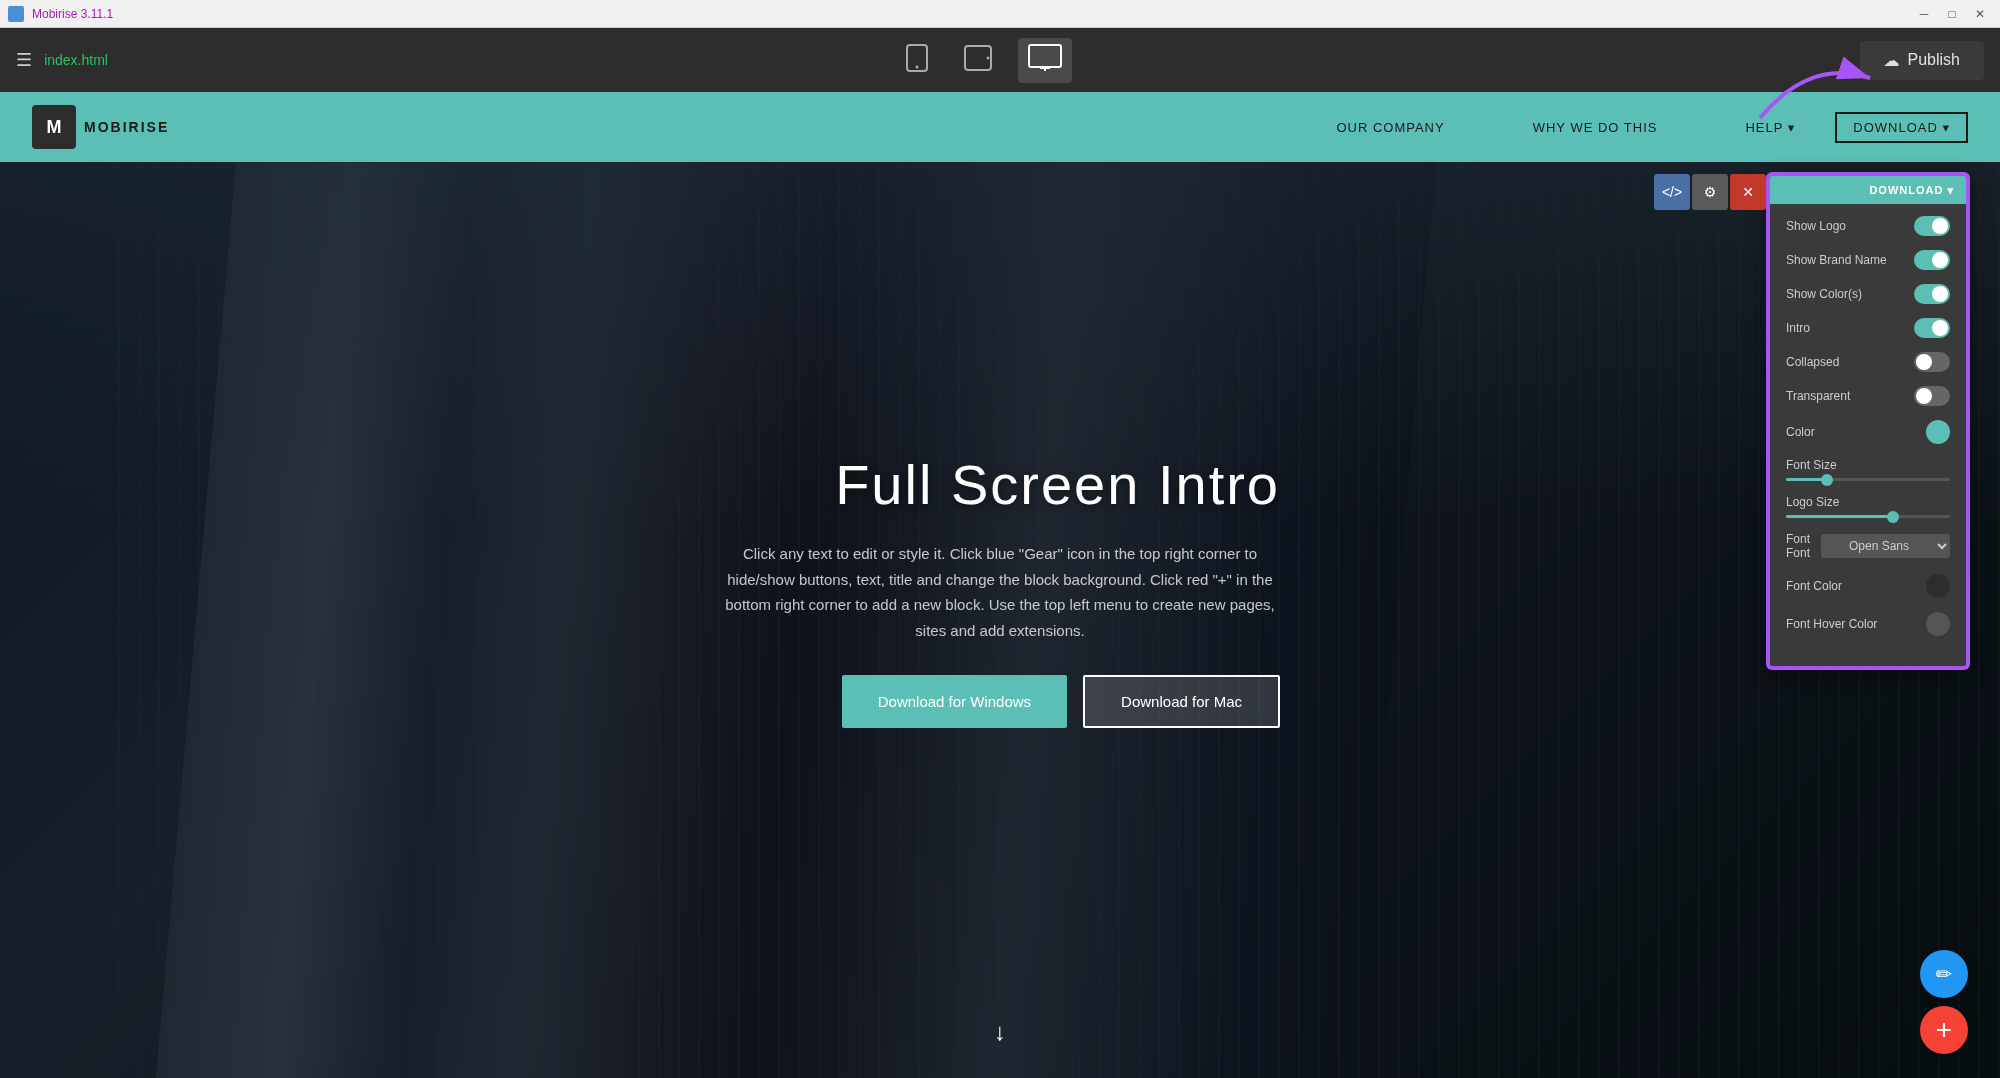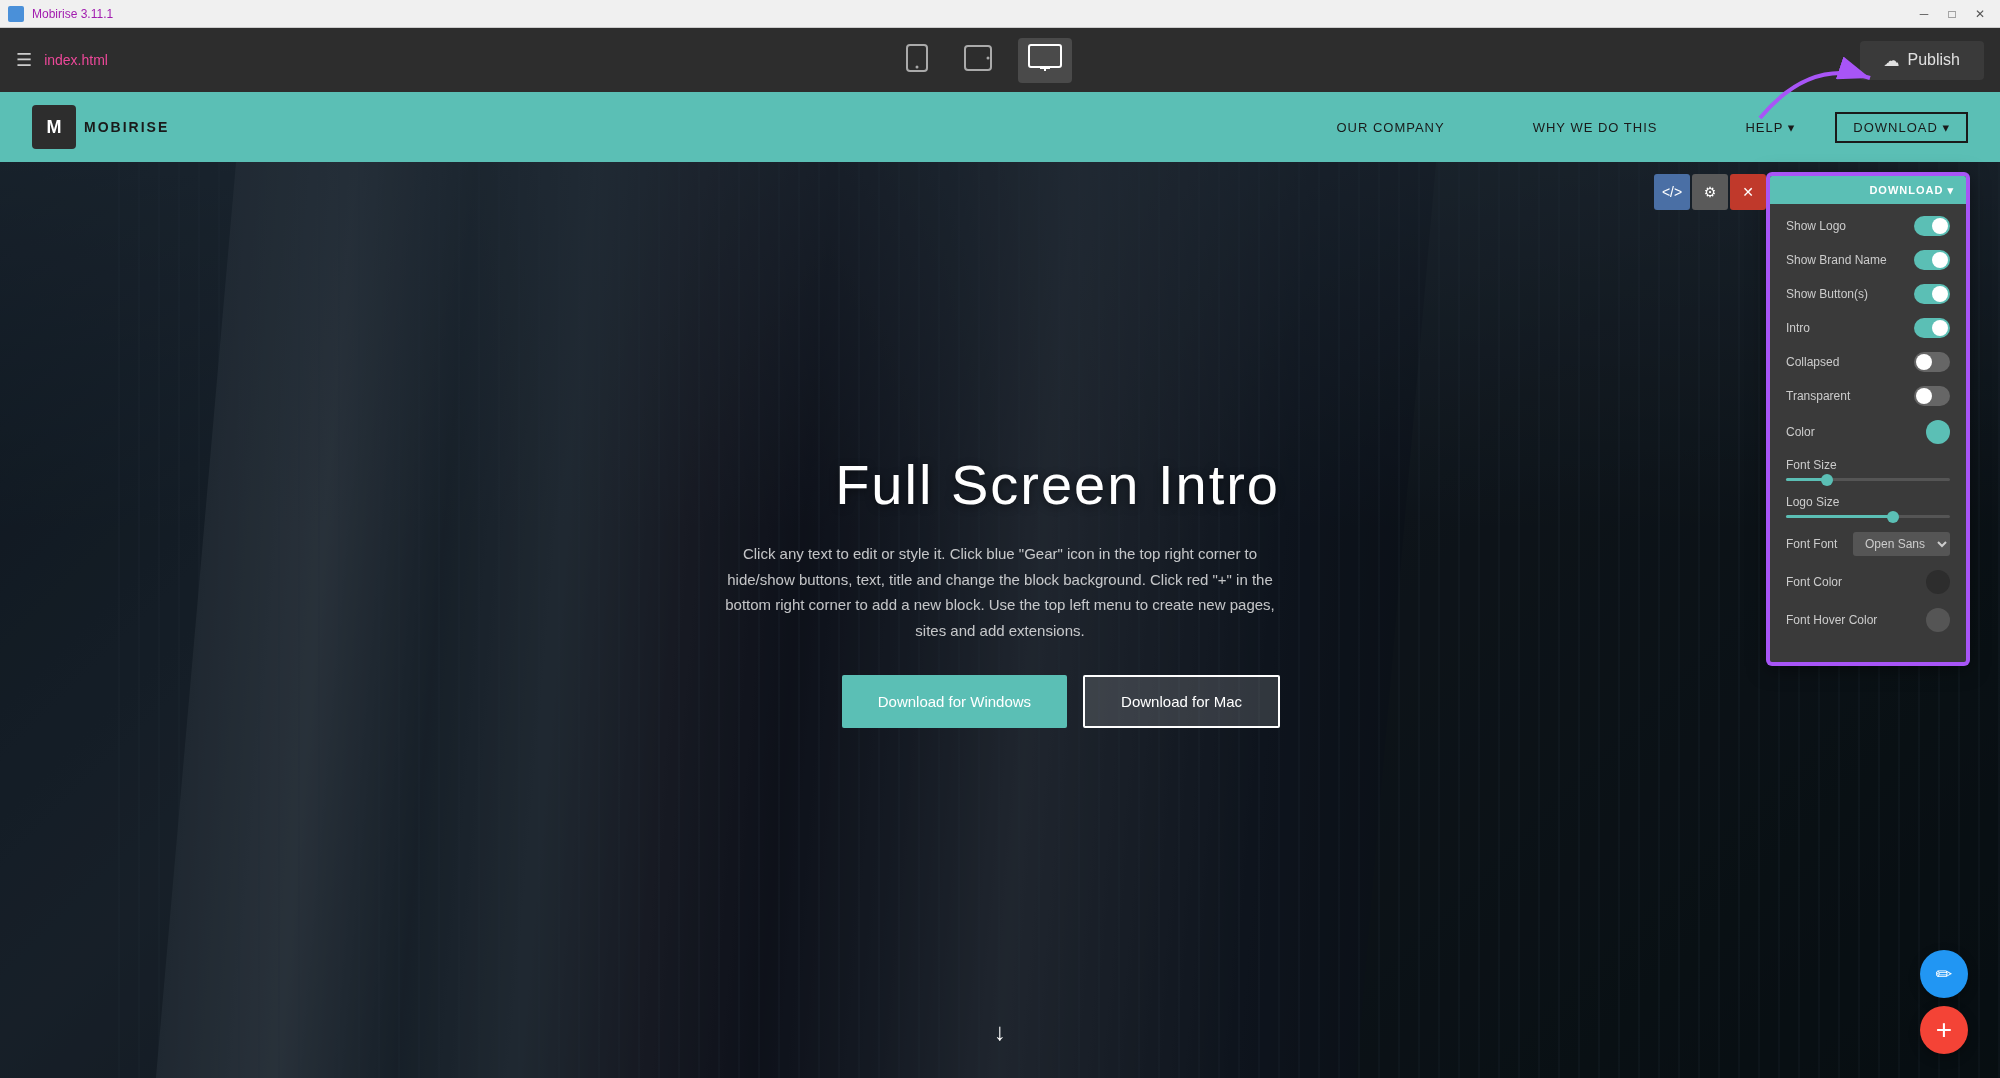--- a/index.html
+++ b/index.html
@@ -63,21 +63,21 @@
       display: flex;
       align-items: center;
       gap: 12px;
     }
     .hamburger-icon {
       color: #ccc;
       font-size: 18px;
       cursor: pointer;
     }
     .file-name {
-      color: #ec4899;
+      color: #22c55e;
       font-size: 14px;
     }
     .toolbar-center {
       display: flex;
       align-items: center;
       gap: 16px;
     }
     .device-btn {
       background: transparent;
       border: none;
@@ -461,21 +461,21 @@
       top: -4.5px;
       cursor: pointer;
     }
 
     
     .font-dropdown {
       background: #555;
       border: none;
       color: #ccc;
       font-size: 12px;
-      padding: 4px 8px;
+      padding: 4px 24px;
       border-radius: 3px;
       cursor: pointer;
     }
 
     
     .download-bar {
       background: #5bbfb5;
       height: 28px;
       display: flex;
       align-items: center;
@@ -627,21 +627,21 @@
     </div>
 
     <div class="setting-row">
       <span class="setting-label">Show Brand Name</span>
       <div class="toggle on">
         <div class="toggle-knob"></div>
       </div>
     </div>
 
     <div class="setting-row">
-      <span class="setting-label">Show Button(s)</span>
+      <span class="setting-label">Show Color(s)</span>
       <div class="toggle on">
         <div class="toggle-knob"></div>
       </div>
     </div>
 
     <div class="setting-row">
       <span class="setting-label">Intro</span>
       <div class="toggle on">
         <div class="toggle-knob"></div>
       </div>

